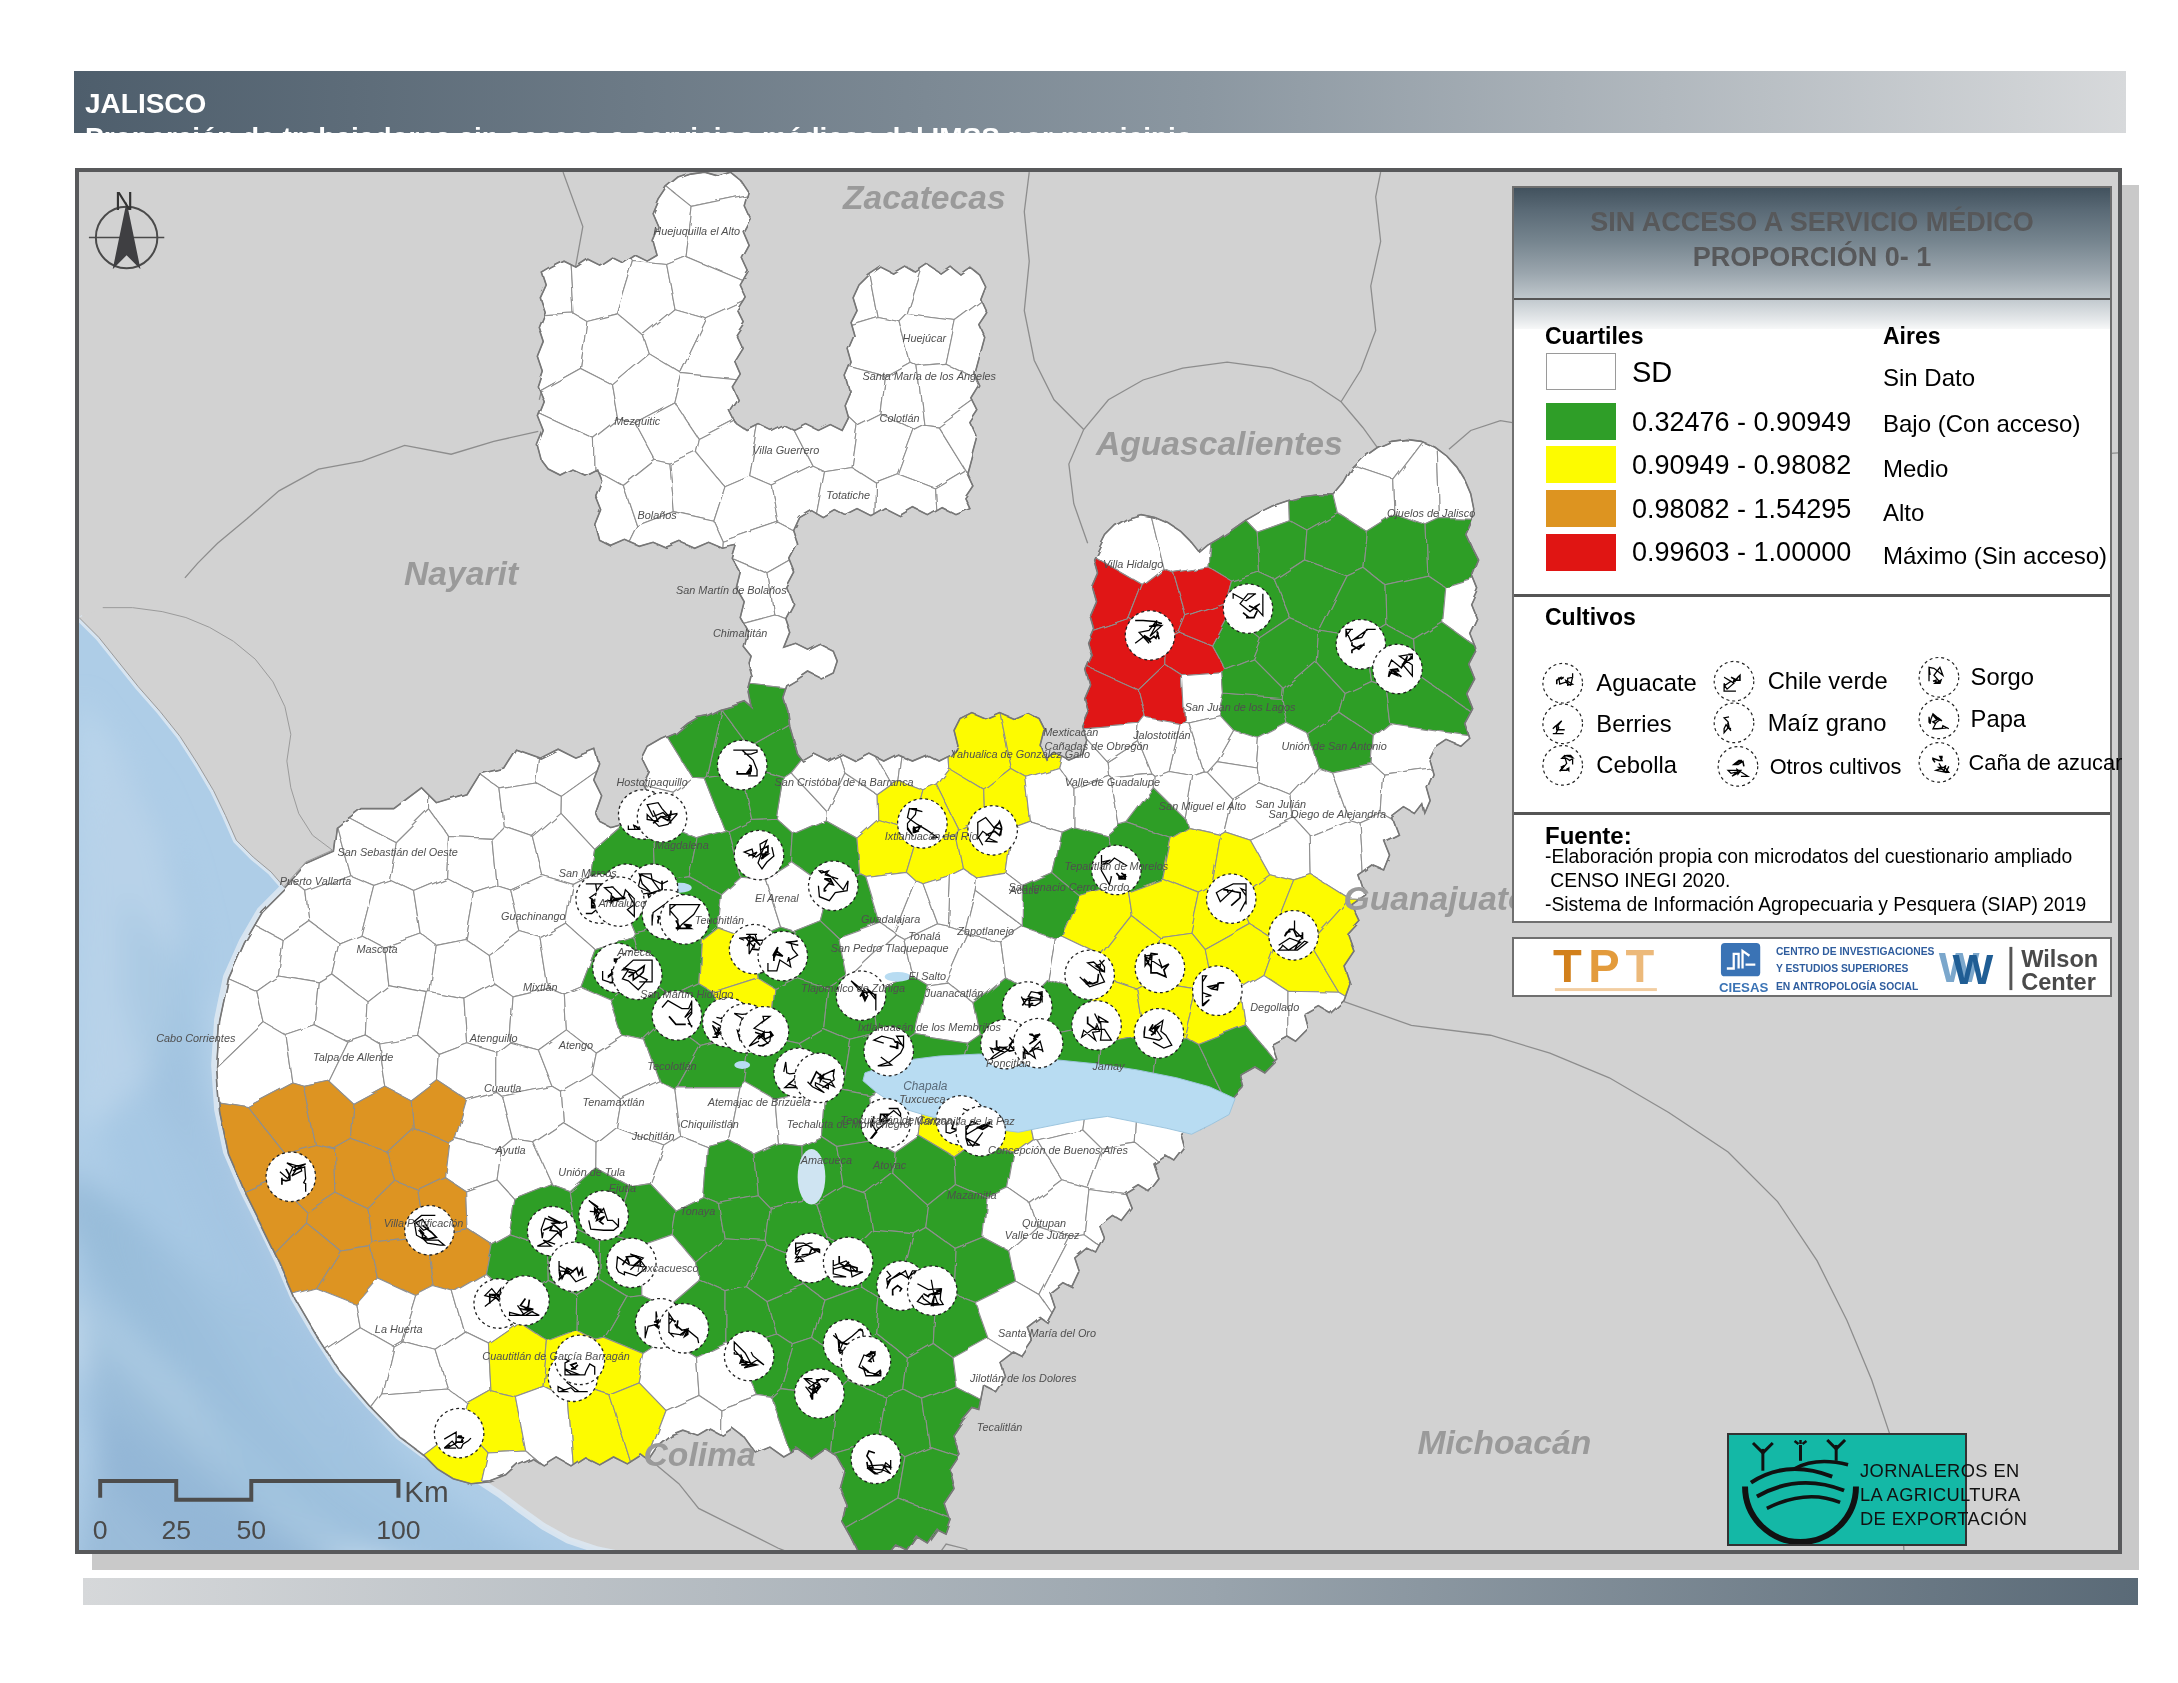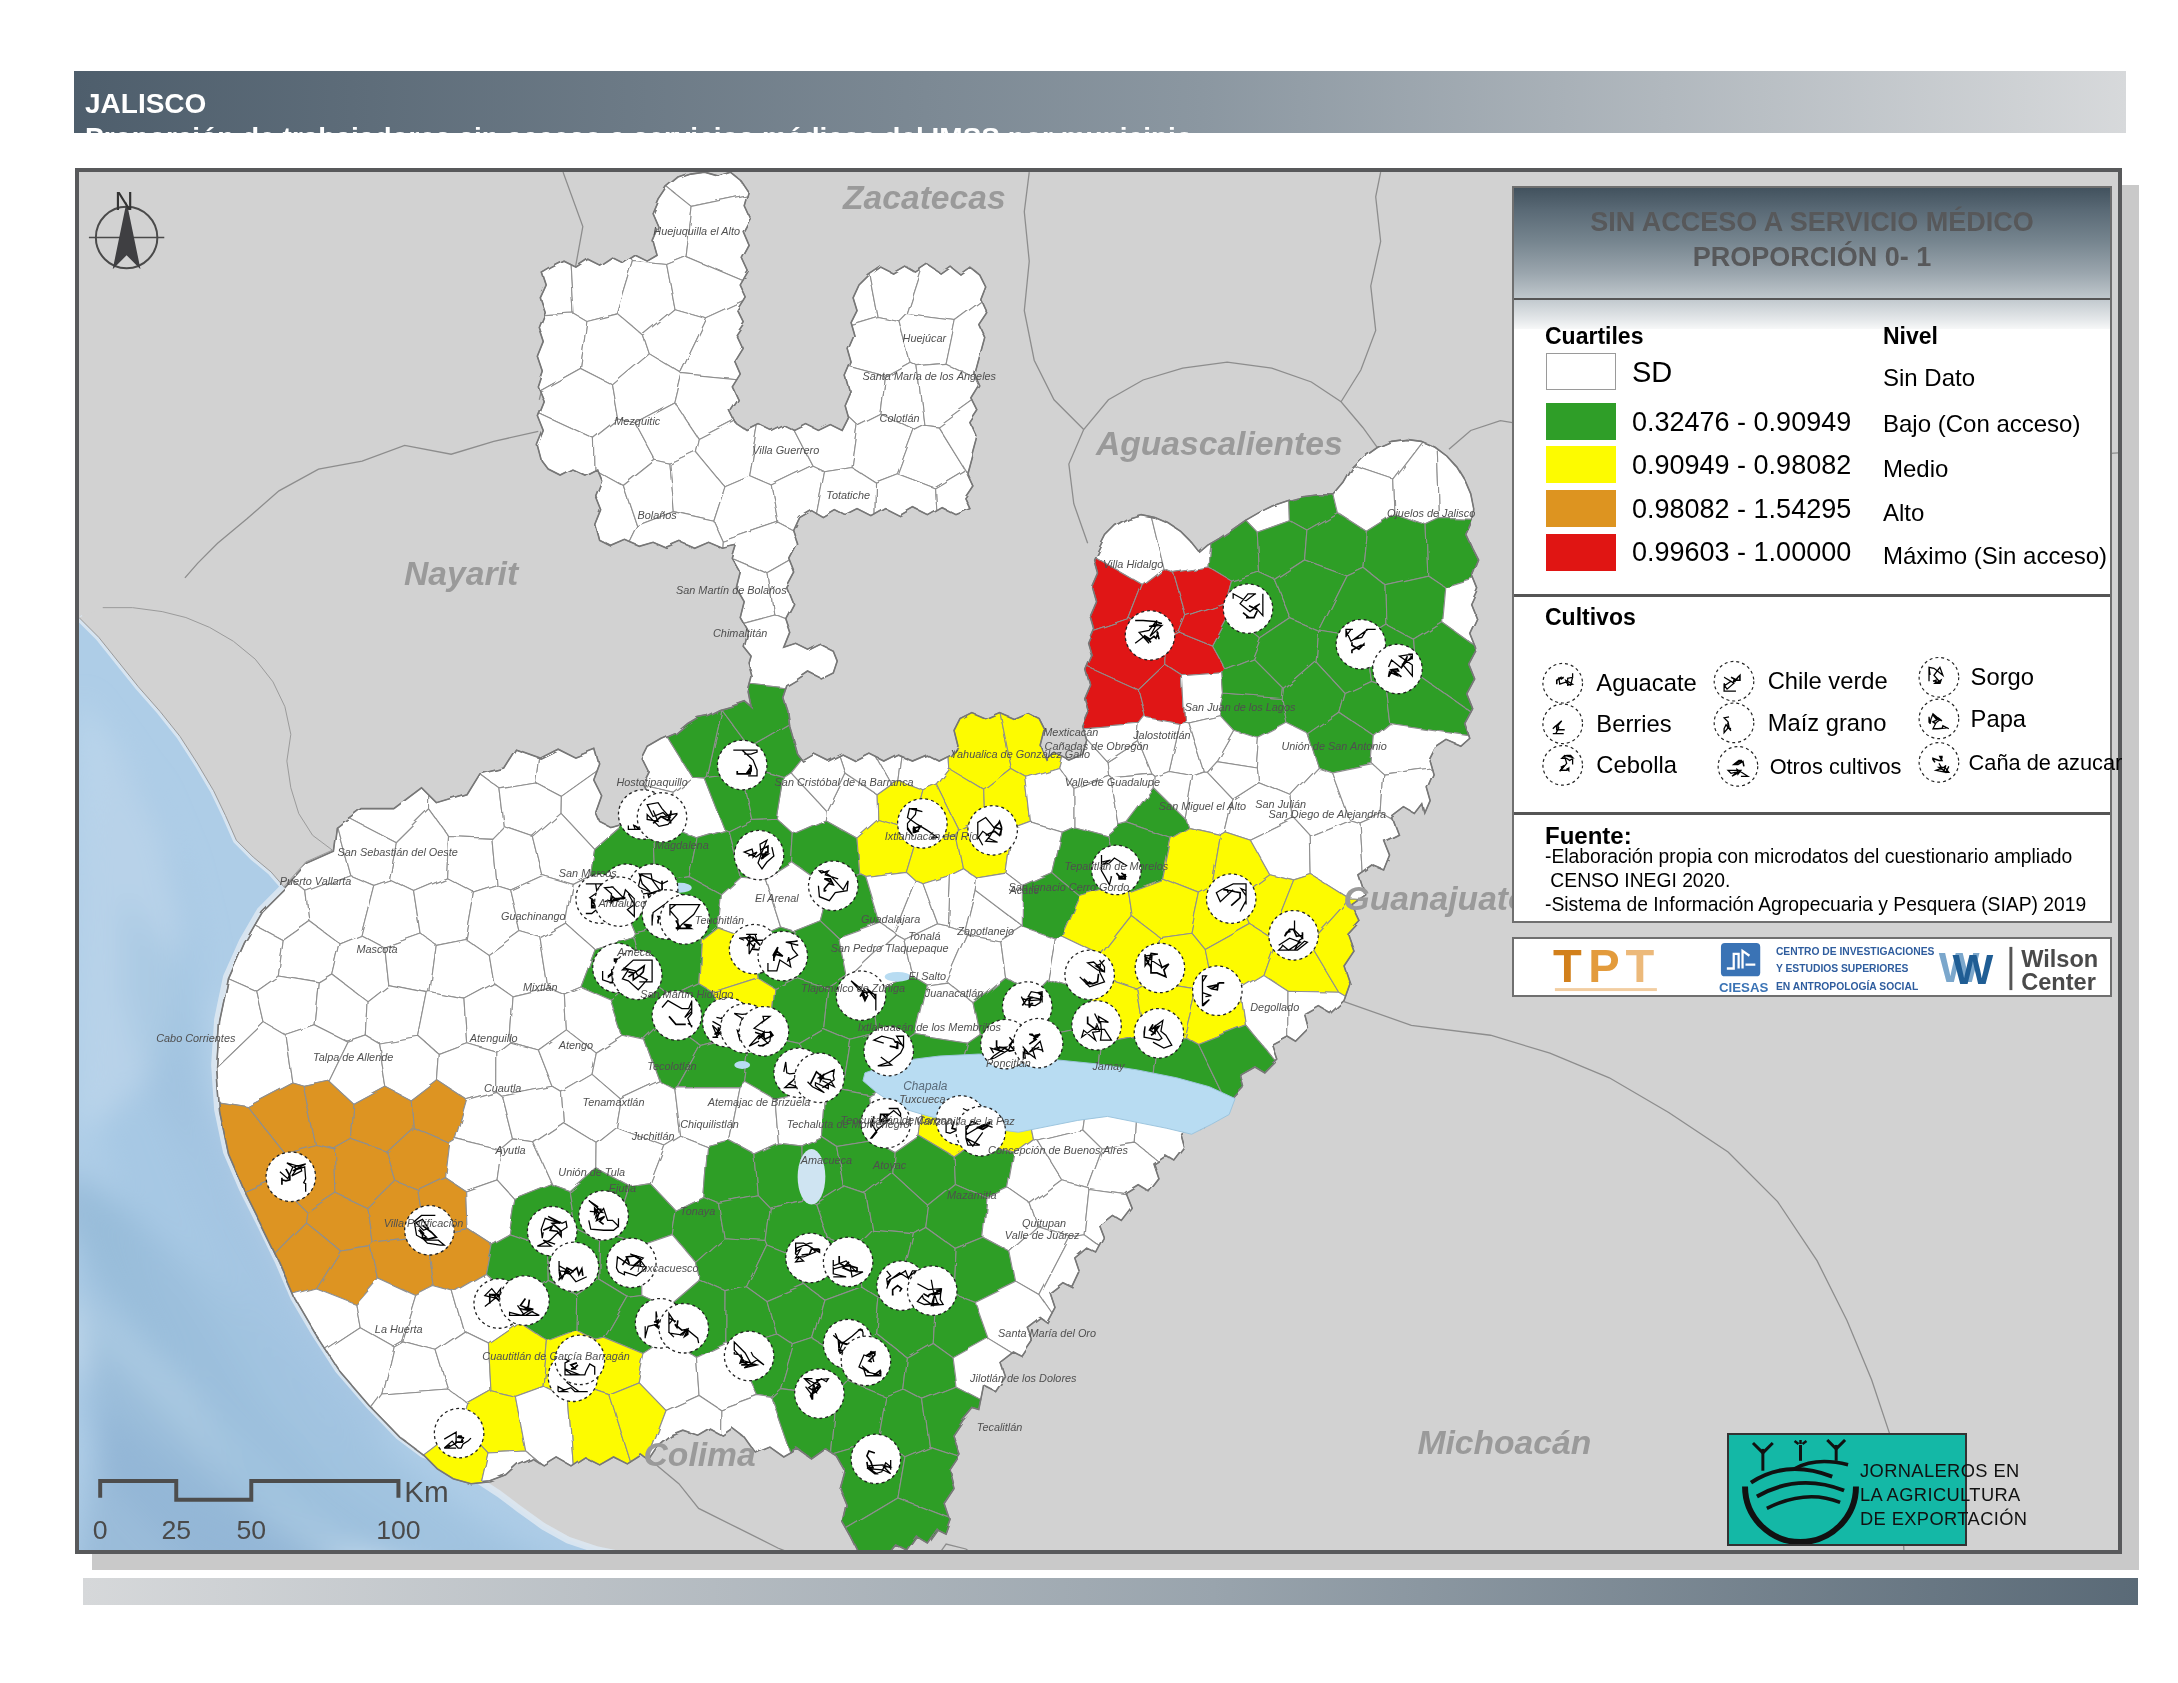--- a/index.html
+++ b/index.html
@@ -850,21 +850,21 @@
 <text x="167" y="66" font-size="27" fill="#4a4a4a" text-anchor="middle">50</text>
 <text x="316" y="66" font-size="27" fill="#4a4a4a" text-anchor="middle">100</text>
 </svg></div>
 </div>
 
 <div class="abs" style="left:1512px;top:186px;width:600px;height:737px;background:#fff;border:2px solid #6f6f6f;padding-left:21px;">
   <div class="abs" style="left:0;top:0;width:596px;height:141px;background:linear-gradient(to bottom,#42525e,#5a6a76 16%,#76858f 38%,#9aa5ad 60%,#bfc7cc 78%,#e6e9eb 94%,#f7f8f8);"></div>
   <div class="abs" style="left:0;top:110px;width:596px;height:2px;background:#555;"></div>
   <div class="abs" style="left:0;top:0;width:596px;text-align:center;color:#57585a;font-weight:bold;font-size:27px;padding-top:17px;line-height:1.3;">SIN ACCESO A SERVICIO MÉDICO<br>PROPORCIÓN 0- 1</div>
   <div class="abs" style="left:31px;top:135px;font-size:23px;font-weight:bold;">Cuartiles</div>
-  <div class="abs" style="left:369px;top:135px;font-size:23px;font-weight:bold;">Nivel</div>
+  <div class="abs" style="left:369px;top:135px;font-size:23px;font-weight:bold;">Aires</div>
   <div class="abs" style="left:32px;top:165px;width:70px;height:37px;background:#fff;border:1px solid #9a9a9a;"></div>
   <div class="abs" style="left:32px;top:215px;width:70px;height:37px;background:#2f9e28;"></div>
   <div class="abs" style="left:32px;top:258px;width:70px;height:37px;background:#fdfb00;"></div>
   <div class="abs" style="left:32px;top:302px;width:70px;height:37px;background:#dd9420;"></div>
   <div class="abs" style="left:32px;top:346px;width:70px;height:37px;background:#e01513;"></div>
   <div class="abs" style="left:118px;top:168px;font-size:29px;">SD</div>
   <div class="abs" style="left:118px;top:219px;font-size:27px;">0.32476 - 0.90949</div>
   <div class="abs" style="left:118px;top:262px;font-size:27px;">0.90949 - 0.98082</div>
   <div class="abs" style="left:118px;top:306px;font-size:27px;">0.98082 - 1.54295</div>
   <div class="abs" style="left:118px;top:349px;font-size:27px;">0.99603 - 1.00000</div>

